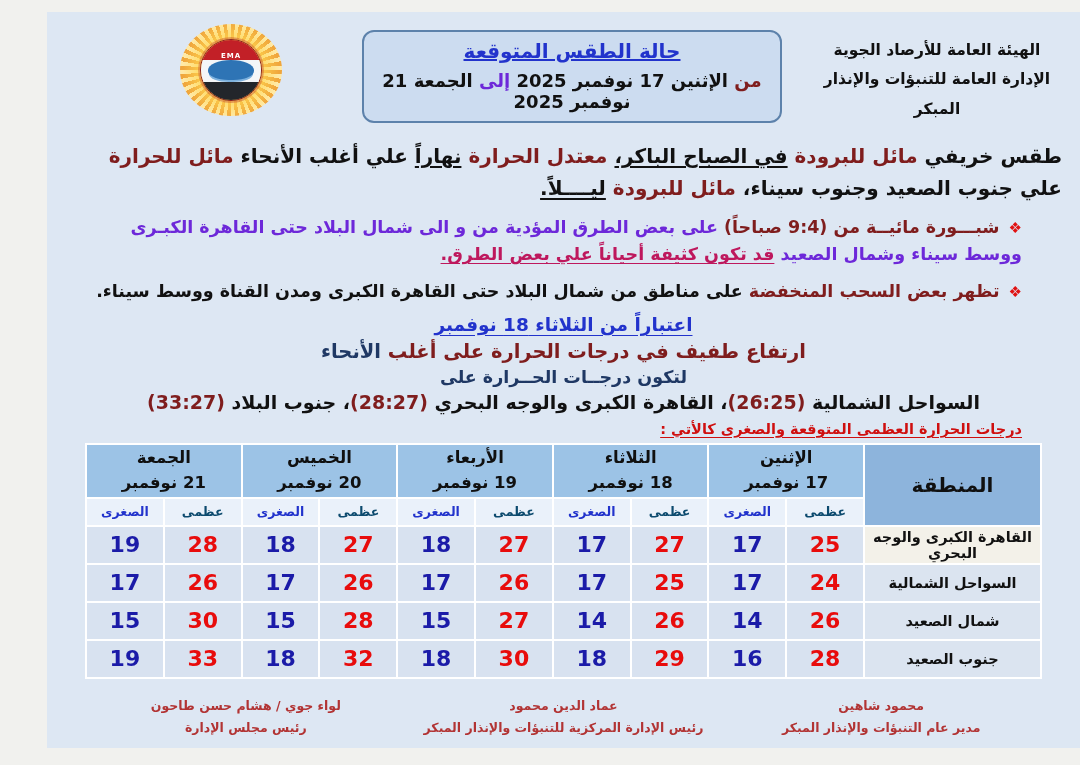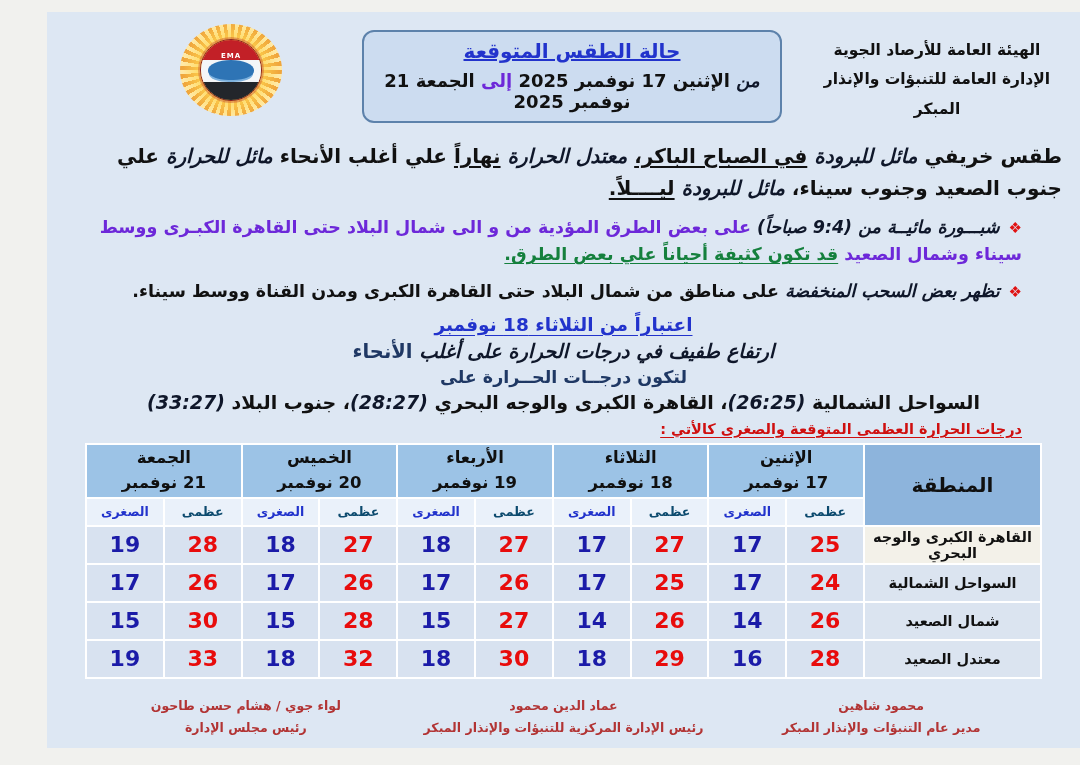--- a/index.html
+++ b/index.html
@@ -47,25 +47,25 @@
   .cloud{
     position:absolute;left:50%;top:50%;transform:translate(-50%,-55%);
     width:46px;height:20px;background:#2e74b5;border-radius:50% 50% 45% 45%;
     box-shadow:0 3px 0 -1px #7db1dd;
   }
   
   .summary{
     margin:16px 18px 0 34px;font-size:20px;font-weight:bold;line-height:1.6;color:#111;
   }
   .seg-black{color:#111;}
-  .seg-red{color:#0f172a;font-style:italic;}
+  .seg-red{color:#7f1d1d;}
   .seg-blue{color:#6d28d9;}
   .seg-navy{color:#1f3864;}
   .seg-black-underline{color:#111;text-decoration:underline;text-underline-offset:3px;}
-  .seg-red-underline{color:#15803d;text-decoration:underline;text-underline-offset:3px;}
+  .seg-red-underline{color:#be185d;text-decoration:underline;text-underline-offset:3px;}
   .bullets{margin:10px 58px 0 40px;}
   .bullet{font-size:17.5px;font-weight:bold;line-height:1.55;margin-bottom:9px;color:#2233cc;}
   .bullet-icon{color:#e01212;font-size:15px;margin-left:9px;}
   
   .notice{text-align:center;margin-top:6px;}
   .notice .n1{color:#2233cc;font-weight:bold;font-size:18.5px;text-decoration:underline;text-underline-offset:4px;margin-bottom:5px;}
   .notice .n2{font-weight:bold;font-size:19.5px;margin-bottom:4px;}
   .notice .n3{color:#1f3864;font-weight:bold;font-size:17.5px;margin-bottom:4px;}
   .notice .n4{font-weight:bold;font-size:19px;color:#111;margin-bottom:8px;}
   .table-title{
@@ -219,21 +219,21 @@
             <td class="num max">26</td>
             <td class="num min">14</td>
             <td class="num max">27</td>
             <td class="num min">15</td>
             <td class="num max">28</td>
             <td class="num min">15</td>
             <td class="num max">30</td>
             <td class="num min">15</td>
           </tr>
           <tr>
-            <td class="region-cell">معتدل الصعيد</td>
+            <td class="region-cell">جنوب الصعيد</td>
             <td class="num max">28</td>
             <td class="num min">16</td>
             <td class="num max">29</td>
             <td class="num min">18</td>
             <td class="num max">30</td>
             <td class="num min">18</td>
             <td class="num max">32</td>
             <td class="num min">18</td>
             <td class="num max">33</td>
             <td class="num min">19</td>

